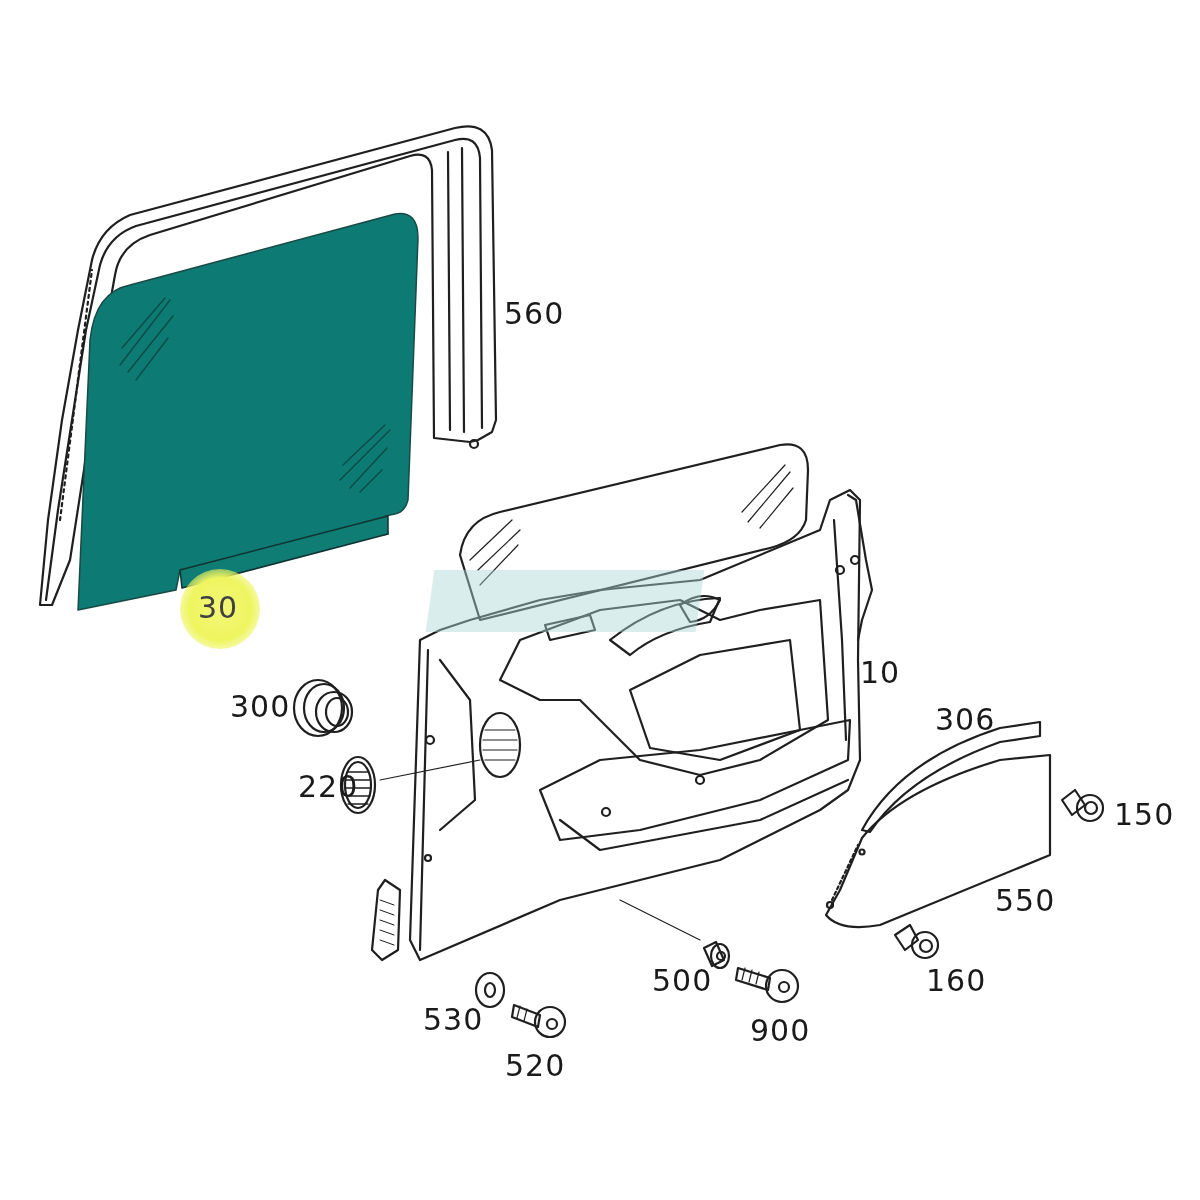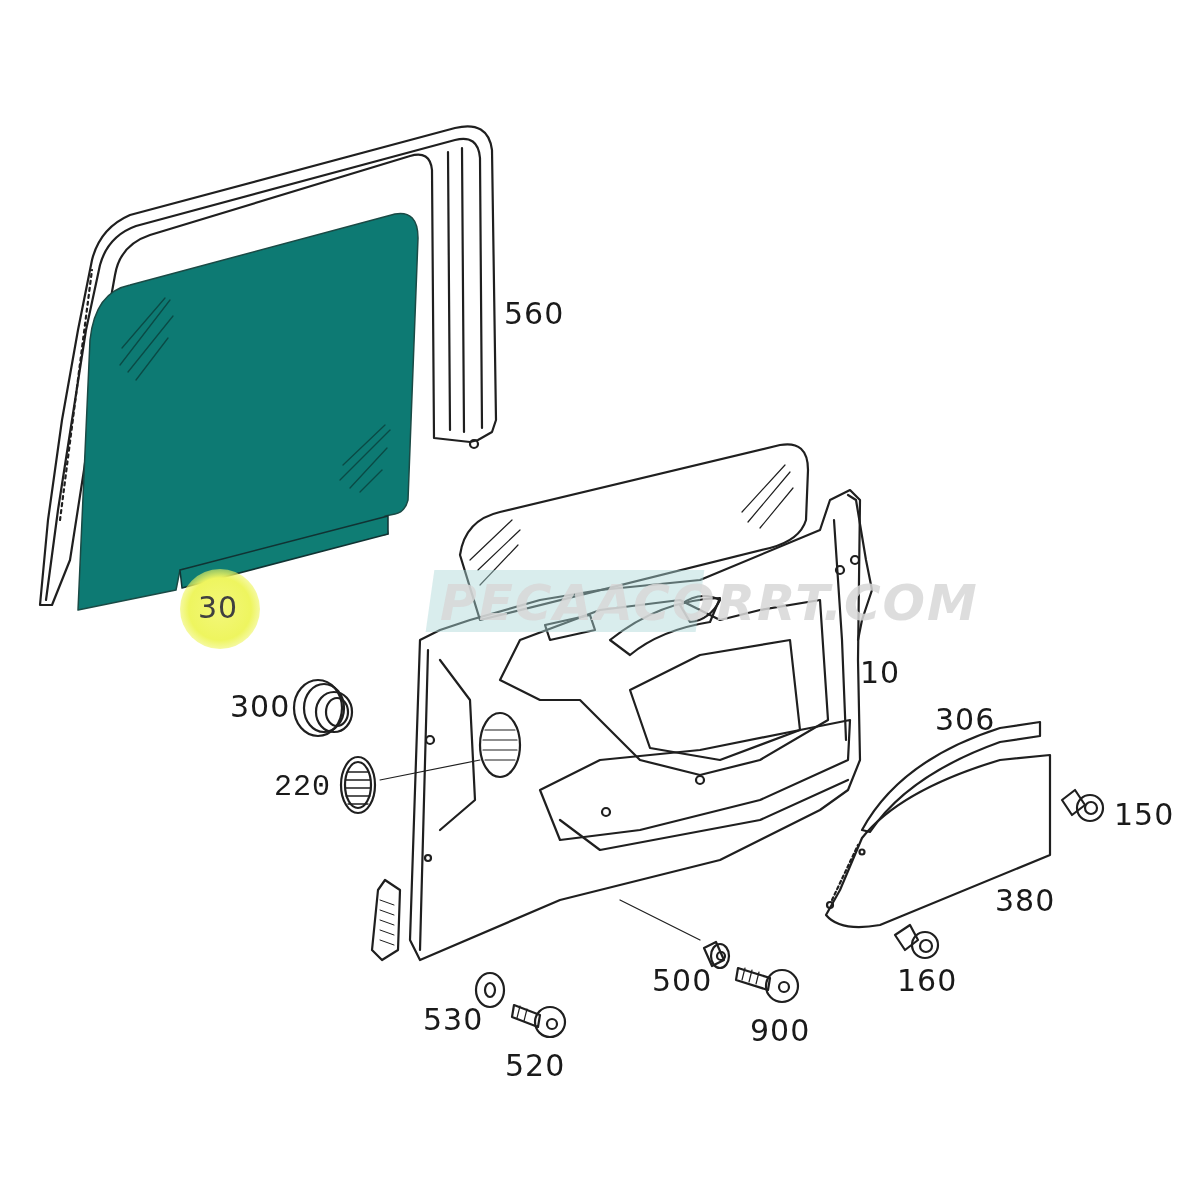--- a/index.html
+++ b/index.html
@@ -150,30 +150,29 @@
     <g>
       <path d="M514 1005 L540 1015 L538 1027 L512 1017 Z"></path>
       <path d="M520 1006 L517 1018 M527 1009 L524 1021" stroke-width="1.2"></path>
       <circle cx="550" cy="1022" r="15"></circle>
           <circle cx="552" cy="1024" r="5"></circle>
     </g>
   </g>
 </svg>
 
 <div class="wm"></div>
-<div class="wmtext">PECAACORRT.COM</div>
 
 <div class="hl" style="left:180px; top:569px;"></div>
 
 <div class="lbl" style="left:504px; top:255px;margin-top:44px;">560</div>
 <div class="lbl highlight" style="left:198px; top:593px;">30</div>
 <div class="lbl" style="left:860px; top:658px;">10</div>
 <div class="lbl" style="left:230px; top:692px;">300</div>
-<div class="lbl" style="left:274px; top:772px;font-family:Liberation Mono, monospace;">220</div>
+<div class="lbl" style="left:298px; top:772px;">220</div>
 <div class="lbl" style="left:935px; top:705px;">306</div>
 <div class="lbl" style="left:1114px; top:800px;">150</div>
-<div class="lbl" style="left:995px; top:886px;">380</div>
-<div class="lbl" style="left:897px; top:966px;">160</div>
+<div class="lbl" style="left:995px; top:886px;">550</div>
+<div class="lbl" style="left:926px; top:966px;">160</div>
 <div class="lbl" style="left:652px; top:966px;">500</div>
 <div class="lbl" style="left:750px; top:1016px;">900</div>
 <div class="lbl" style="left:423px; top:1005px;">530</div>
 <div class="lbl" style="left:505px; top:1051px;">520</div>
 </div>
 
 </body></html>

